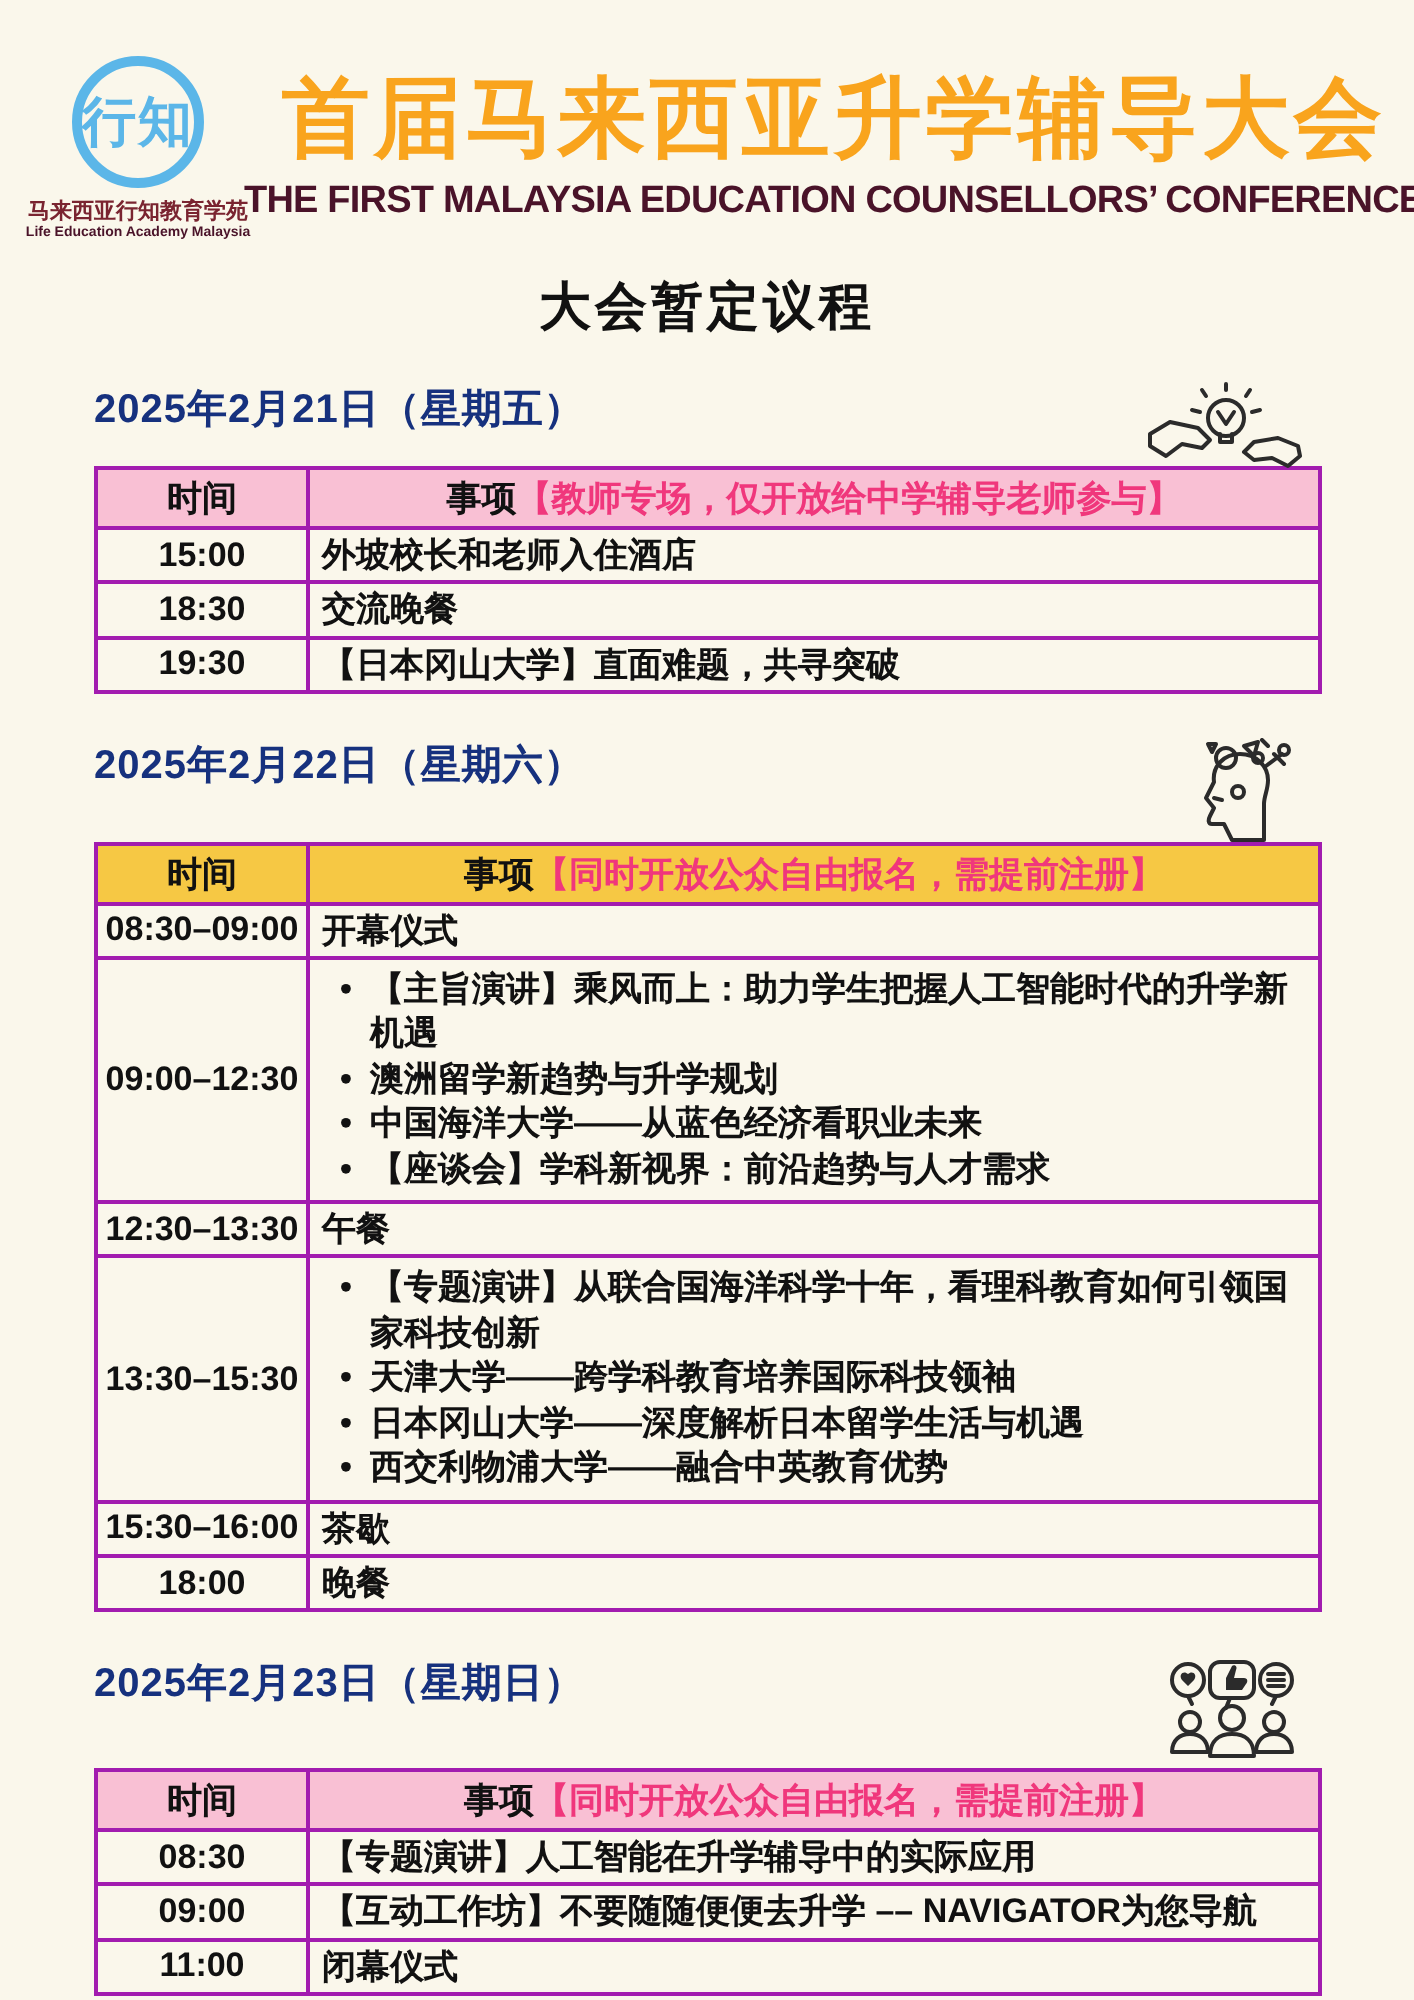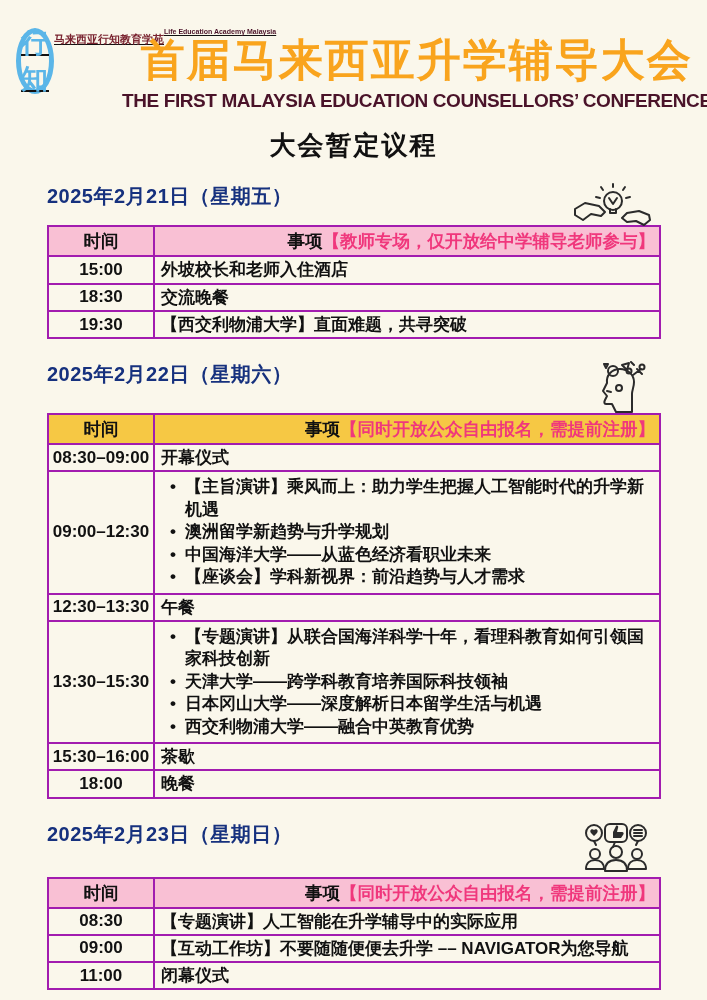--- a/index.html
+++ b/index.html
@@ -6,21 +6,21 @@
   html,body { width:707px; }
   body {
     width:707px; height:1000px;
     background:#FAF7EB;
     font-family:"Liberation Sans","DejaVu Sans",sans-serif;
     color:#111;
     overflow:hidden;
   }
   
   .header { display:flex; align-items:flex-start; padding:28px 14px 0 16px; }
-  .logo { width:106px; display:flex; flex-direction:row; align-items:flex-start; flex-shrink:0;text-decoration:underline; }
+  .logo { width:106px; display:flex; flex-direction:column; align-items:center; flex-shrink:0; }
   .logo-circle {
     width:66px; height:66px; border:5px solid #5BB6E8; border-radius:50%;
     color:#5BB6E8; font-size:27px; font-weight:bold;
     display:flex; align-items:center; justify-content:center; letter-spacing:1px;
   }
   .logo-cn { margin-top:4px; color:#7A2430; font-size:11px; font-weight:bold; font-family:"Liberation Serif","DejaVu Serif",serif; white-space:nowrap; }
   .logo-en { color:#4A1329; font-size:7px; font-weight:bold; white-space:nowrap; }
   .title-block { flex:1; text-align:center; padding-top:8px; }
   .main-title {
     color:#F9A41D; font-size:44px; font-weight:900; letter-spacing:2px;
@@ -35,21 +35,21 @@
   .date { color:#16317E; font-size:20px; font-weight:800; letter-spacing:0.5px; padding-bottom:3px; }
   .sec-icon { margin-right:10px; }
   .sec1 { margin-top:20px; } .sec1 .sec-icon { margin-bottom:-2px; }
   .sec2 { margin-top:22px; }
   .sec3 { margin-top:22px; }
 
   table.agenda { width:100%; border-collapse:collapse; border:2.5px solid #161616; table-layout:fixed; }
   .agenda th, .agenda td { border:2px solid #a21caf; }
   col.c-time { width:106px; }
   .agenda th { height:26px; font-size:17.5px; font-weight:800; text-align:center; padding:2px 4px; }
-  th.ev-head { text-align:right; }
+  th.ev-head { text-align:center; }
   .hdr-pink th { background:#F9C0D4; }
   .hdr-yellow th { background:#F6C844; }
   .note { color:#F0377C; }
   td.time { text-align:center; font-weight:700; font-size:17px; padding:2px 2px; white-space:nowrap; }
   td.event { font-size:17px; font-weight:600; padding:2px 6px; line-height:1.25; }
   td { height:24px; }
   ul.bullets { list-style:none; padding:2px 0 2px 2px; }
   ul.bullets li { padding-left:22px; position:relative; line-height:1.32; }
   ul.bullets li::before { content:"•"; position:absolute; left:7px; top:0; }
 
@@ -101,21 +101,21 @@
     <tr>
       <td class="time">15:00</td>
       <td class="event">外坡校长和老师入住酒店</td>
     </tr>
     <tr>
       <td class="time">18:30</td>
       <td class="event">交流晚餐</td>
     </tr>
     <tr>
       <td class="time">19:30</td>
-      <td class="event">【西交利物浦大学】直面难题，共寻突破</td>
+      <td class="event">【日本冈山大学】直面难题，共寻突破</td>
     </tr>
   </tbody>
     </table>
 </div>
 
 <div class="section sec2">
   <div class="section-head">
     <div class="date">2025年2月22日（星期六）</div>
     <div class="sec-icon">
       <svg width="62" height="52" viewBox="0 0 62 52" fill="none" stroke="#2b2b2b" stroke-width="2" stroke-linecap="round" stroke-linejoin="round">

